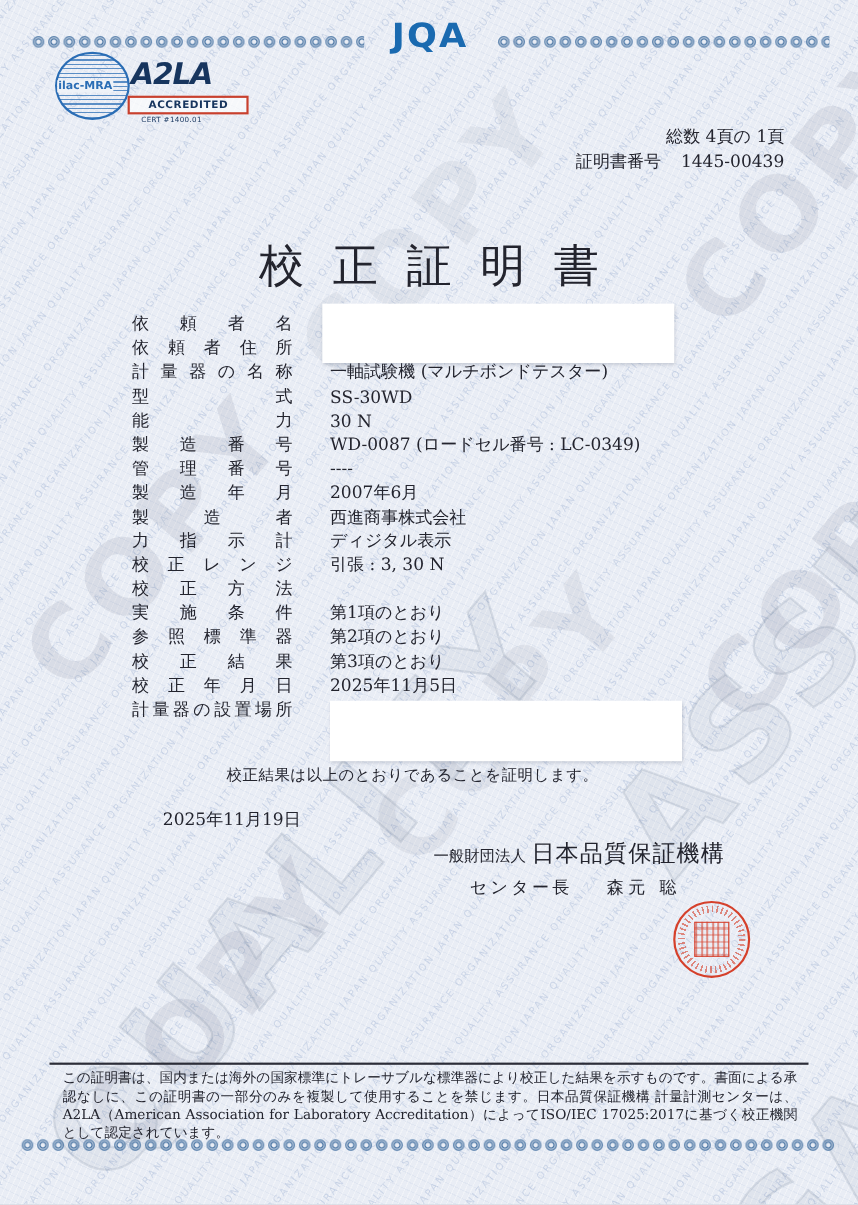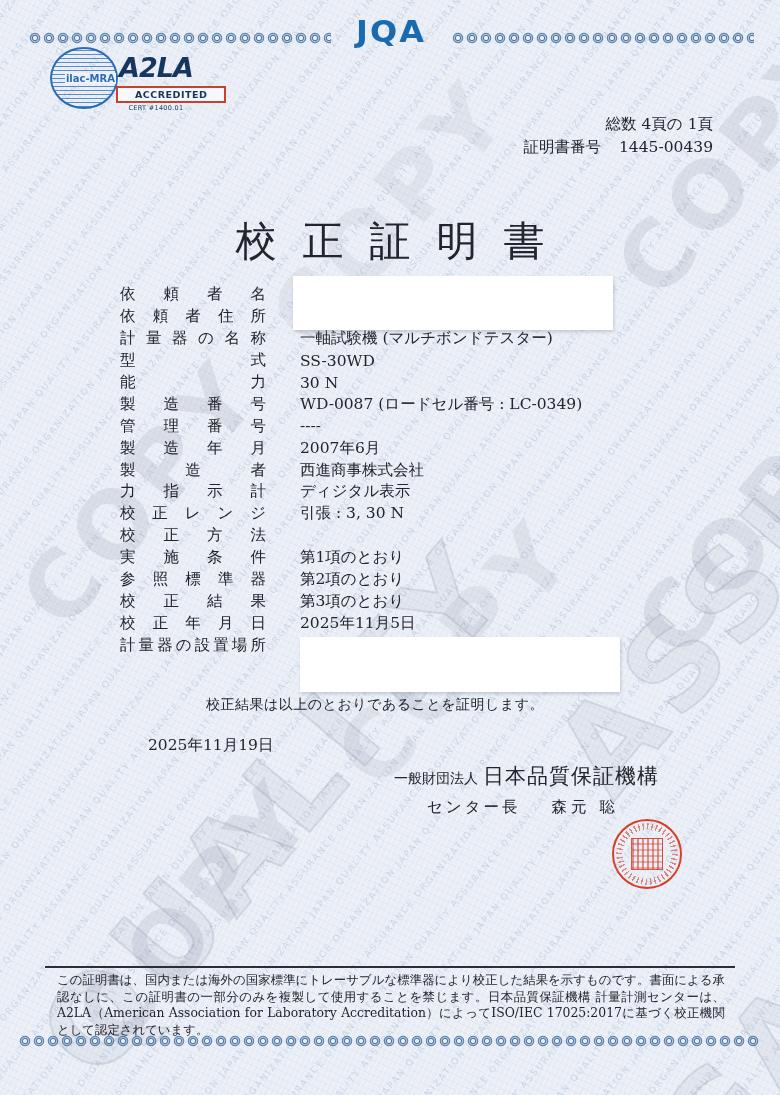--- a/index.html
+++ b/index.html
@@ -51,21 +51,21 @@
     position:absolute; left:338px; top:13px; width:106px; text-align:center;
     font-family:"DejaVu Sans","Liberation Sans",sans-serif;
     font-weight:bold; font-size:32px; letter-spacing:2px; color:#1a6ab0;
     transform:scaleY(.95);
   }
   
   .ilac{
     position:absolute; left:50px; top:47px; width:64px; height:58px; border-radius:50%;
     border:2px solid #2a6db5;
     background:repeating-linear-gradient(0deg, rgba(42,109,181,.75) 0 1px, transparent 1px 4px);
-    display:flex; align-items:center; justify-content:flex-end;
+    display:flex; align-items:center; justify-content:flex-start;
   }
   .ilac span{
     background:#eef2f8; color:#2a6db5; font-family:"DejaVu Sans","Liberation Sans",sans-serif;
     font-weight:bold; font-size:10px; padding:0 1px; letter-spacing:0;
   }
   
   .a2la{position:absolute; left:116px; top:53px; width:80px; text-align:center;
     font-family:"DejaVu Sans","Liberation Sans",sans-serif;}
   .a2la-word{font-weight:bold; font-size:27px; line-height:30px; color:#17355e; font-style:italic; letter-spacing:-1px;}
   .a2la-accredited{

